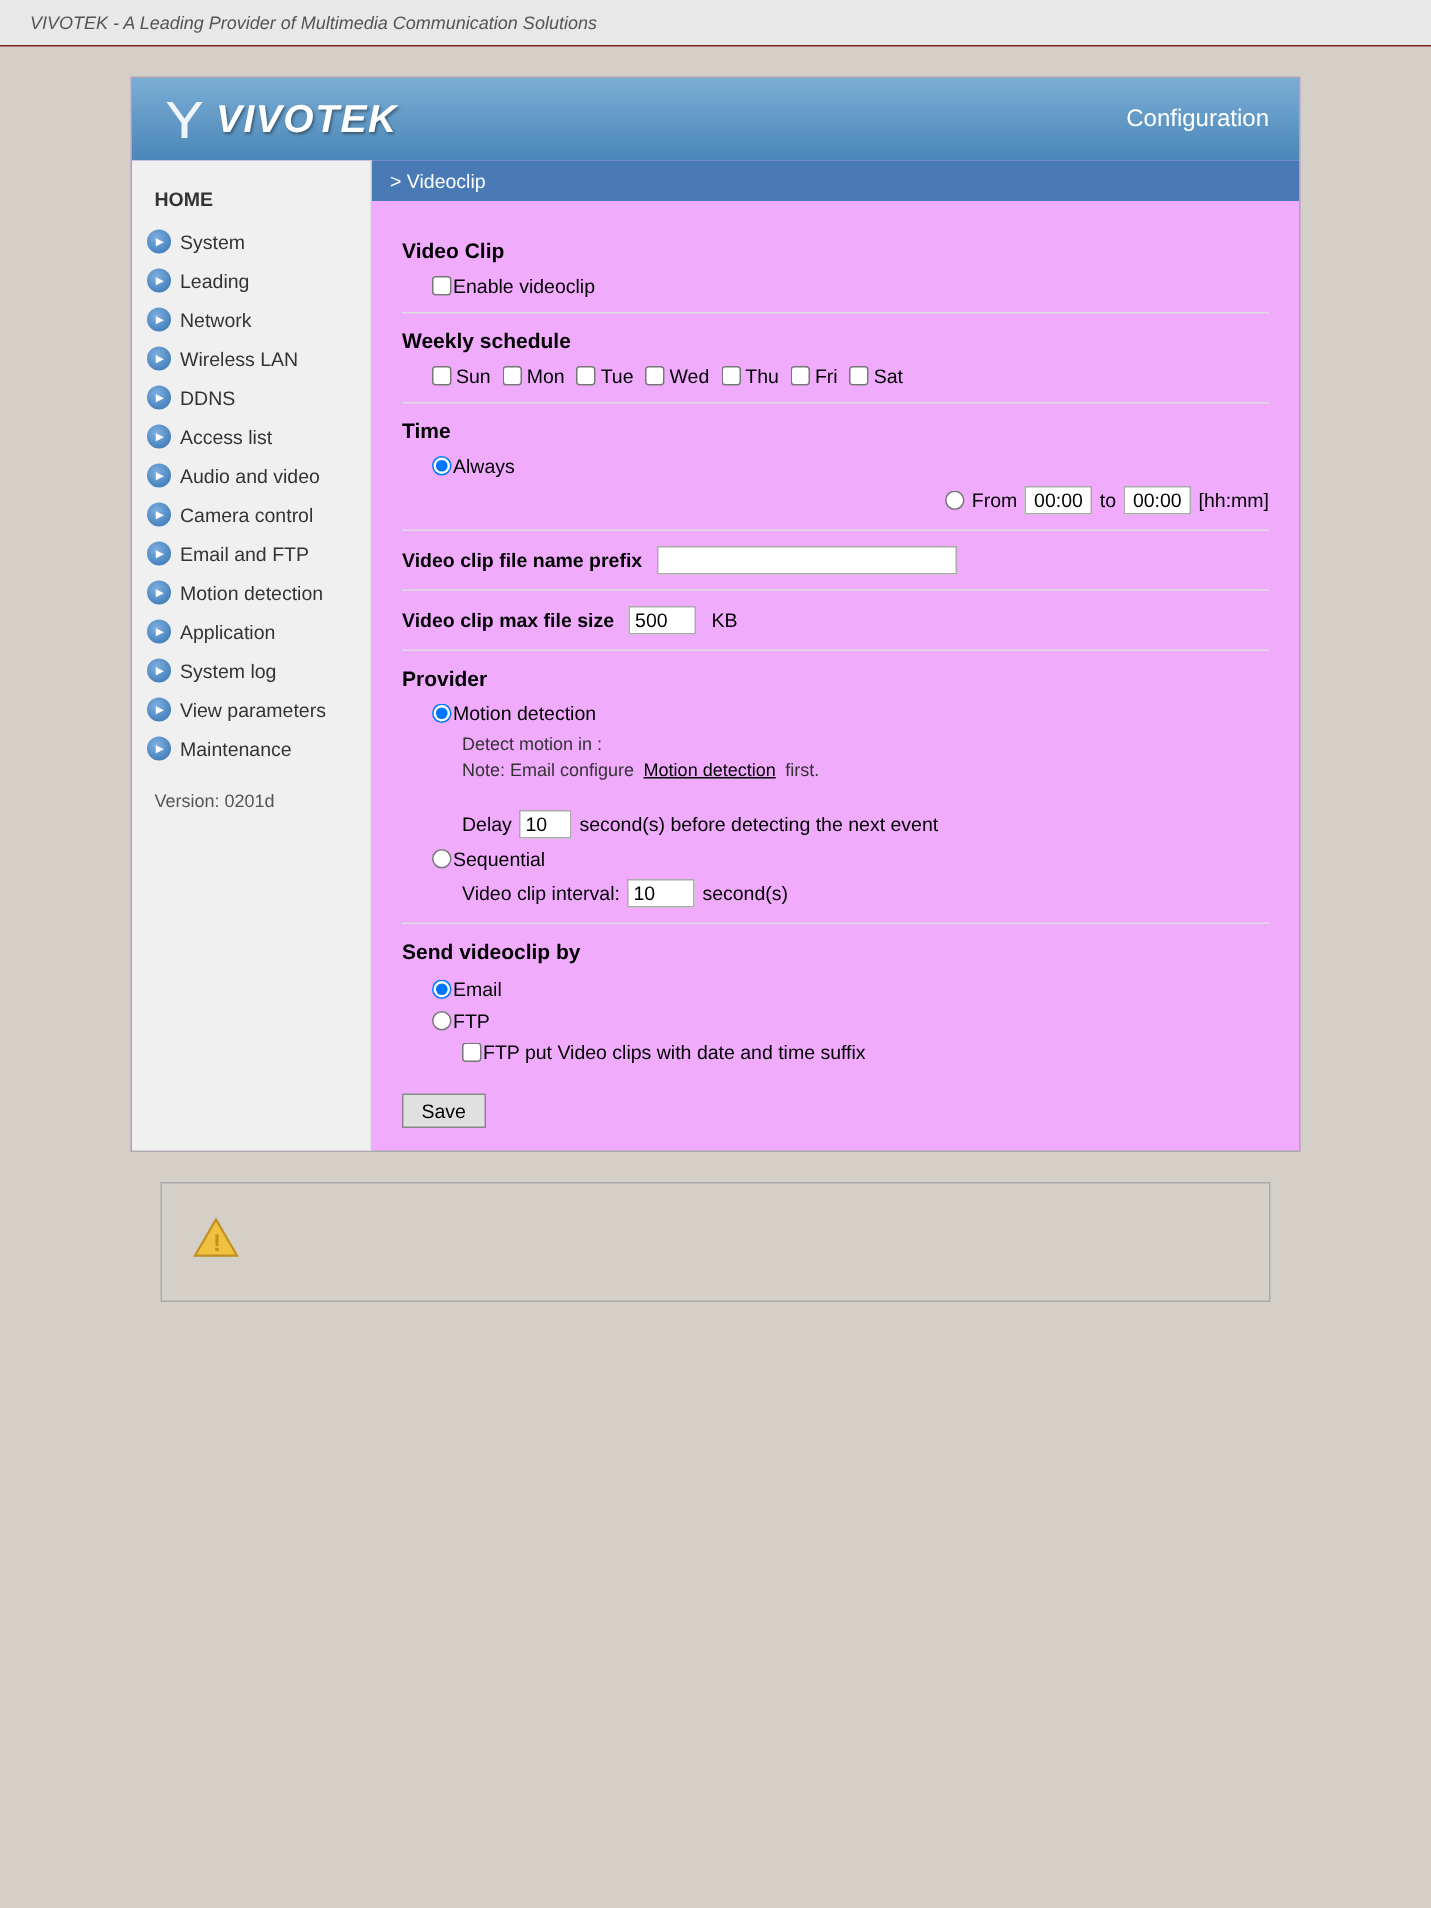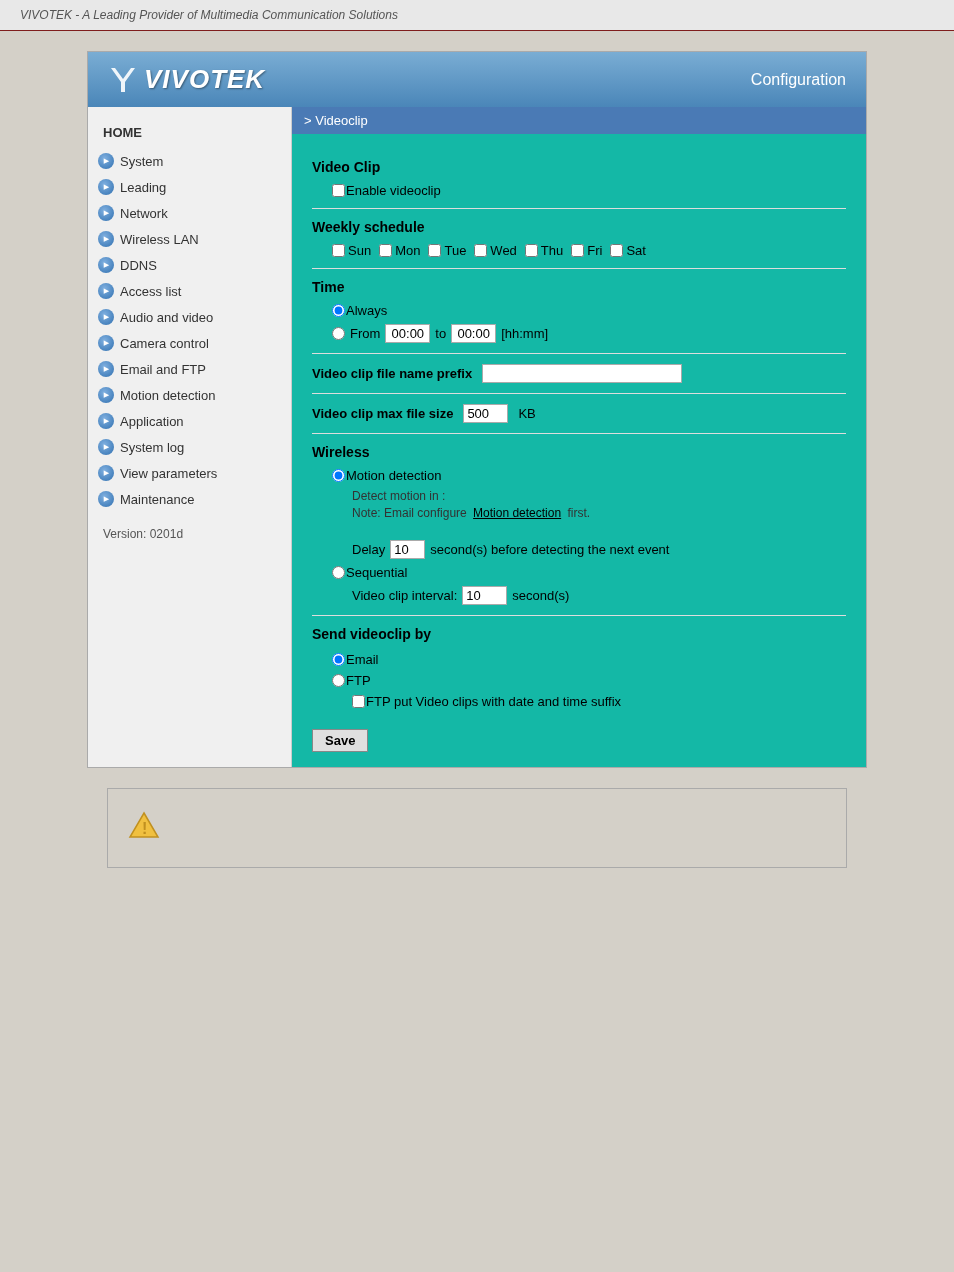--- a/index.html
+++ b/index.html
@@ -2,31 +2,31 @@
 <html><head>
   <meta charset="utf-8">
   <style>
     * { margin: 0; padding: 0; box-sizing: border-box; }
     body { background: #d4d0c8; font-family: Arial, sans-serif; font-size: 13px; width: 954px; min-height: 1272px; }
 
     .top-bar { background: #e8e8e8; border-bottom: 1px solid #7f1d1d; padding: 8px 20px; font-size: 12px; color: #555; font-style: italic; }
 
     .outer-wrapper { padding: 20px 60px; }
 
-    .main-panel { background: #14b8a6; border: 1px solid #aaa; width: 780px; margin: 0 auto; }
+    .main-panel { background: #f0abfc; border: 1px solid #aaa; width: 780px; margin: 0 auto; }
 
     .header-bar { background: linear-gradient(to bottom, #7aadd4, #4a86b8); padding: 12px 20px; display: flex; justify-content: space-between; align-items: center; }
     .logo { display: flex; align-items: center; }
     .logo-text { font-size: 26px; font-weight: bold; color: #fff; text-shadow: 1px 1px 2px rgba(0,0,0,0.4); letter-spacing: 1px; font-style: italic; }
     .logo-icon { width: 30px; height: 30px; margin-right: 6px; }
     .config-title { color: #fff; font-size: 16px; font-weight: normal; }
 
     .content-area { display: flex; }
 
-    .sidebar { width: 204px; background: #f0f0f0; border-right: 1px solid #ccc; padding: 10px 0; min-height: 600px; }
+    .sidebar { width: 160px; background: #f0f0f0; border-right: 1px solid #ccc; padding: 10px 0; min-height: 600px; }
     .sidebar-home { padding: 8px 15px; font-weight: bold; color: #333; cursor: pointer; }
     .sidebar-item { display: flex; align-items: center; padding: 5px 10px; cursor: pointer; color: #333; }
     .sidebar-bullet { width: 16px; height: 16px; background: radial-gradient(circle at 40% 35%, #80b0e0, #3070b0); border-radius: 50%; margin-right: 6px; flex-shrink: 0; display: flex; align-items: center; justify-content: center; }
     .sidebar-bullet::after { content: '▶'; color: #fff; font-size: 7px; margin-left: 1px; }
     .sidebar-label { font-size: 13px; }
     .sidebar-version { padding: 15px 15px 5px; font-size: 12px; color: #555; }
 
     .main-content { flex: 1; padding: 0; }
 
     .section-title-bar { background: #4a7ab5; padding: 6px 12px; color: #fff; font-size: 13px; font-weight: normal; }
@@ -52,21 +52,21 @@
     .interval-input { width: 45px; }
 
     .weekly-row { display: flex; align-items: center; gap: 8px; margin: 6px 0 6px 20px; flex-wrap: wrap; }
     .day-label { display: flex; align-items: center; gap: 3px; }
 
     .divider { border: none; border-top: 1px solid #ddd; margin: 10px 0; }
 
     .note-text { font-size: 12px; color: #333; margin: 3px 0; }
     .link-text { text-decoration: underline; color: #000; cursor: pointer; }
 
-    .save-btn { background: #e0e0e0; border: 1px solid #888; padding: 3px 12px; cursor: pointer; font-size: 13px; margin-top: 8px; font-weight: bold; }
+    .save-btn { background: #e0e0e0; border: 1px solid #888; padding: 3px 12px; cursor: pointer; font-size: 13px; margin-top: 8px; }
 
     .send-section { margin-top: 10px; }
 
     .warning-panel { width: 740px; margin: 20px auto; background: #d4d0c8; border: 1px solid #aaa; padding: 20px; display: flex; align-items: flex-start; gap: 15px; min-height: 80px; }
     .warning-icon { width: 32px; height: 32px; flex-shrink: 0; }
     .warning-triangle { width: 32px; height: 32px; }
   </style>
 </head>
 <body>
 
@@ -205,21 +205,21 @@
           <hr class="divider">
 
           <div class="section-header">Time</div>
 
           <div class="form-row indent1">
             <label>
               <input type="radio" name="time_mode" class="radio-input" checked="" style="">
               <span>Always</span>
             </label>
           </div>
-          <div class="form-row indent1" style="gap:5px;">
+          <div class="form-row indent1" style="gap:5px;justify-content:flex-end;">
             <input type="radio" name="time_mode" class="radio-input" style="">
             <span>From</span>
             <input type="text" class="text-input time-input" value="00:00" style="">
             <span>to</span>
             <input type="text" class="text-input time-input" value="00:00" style="">
             <span>[hh:mm]</span>
           </div>
 
           <hr class="divider">
 
@@ -231,21 +231,21 @@
           <hr class="divider">
 
           <div class="form-row" style="gap:10px;">
             <span style="font-weight:bold;">Video clip max file size</span>
             <input type="text" class="text-input size-input" value="500" style="">
             <span>KB</span>
           </div>
 
           <hr class="divider">
 
-          <div class="section-header">Wireless</div>
+          <div class="section-header">Provider</div>
 
           <div class="form-row indent1">
             <label>
               <input type="radio" name="trigger_mode" class="radio-input" checked="" style="">
               <span>Motion detection</span>
             </label>
           </div>
 
           <div class="indent2" style="margin-left:40px; margin-top:3px;">
             <div class="note-text">Detect motion in :</div>

